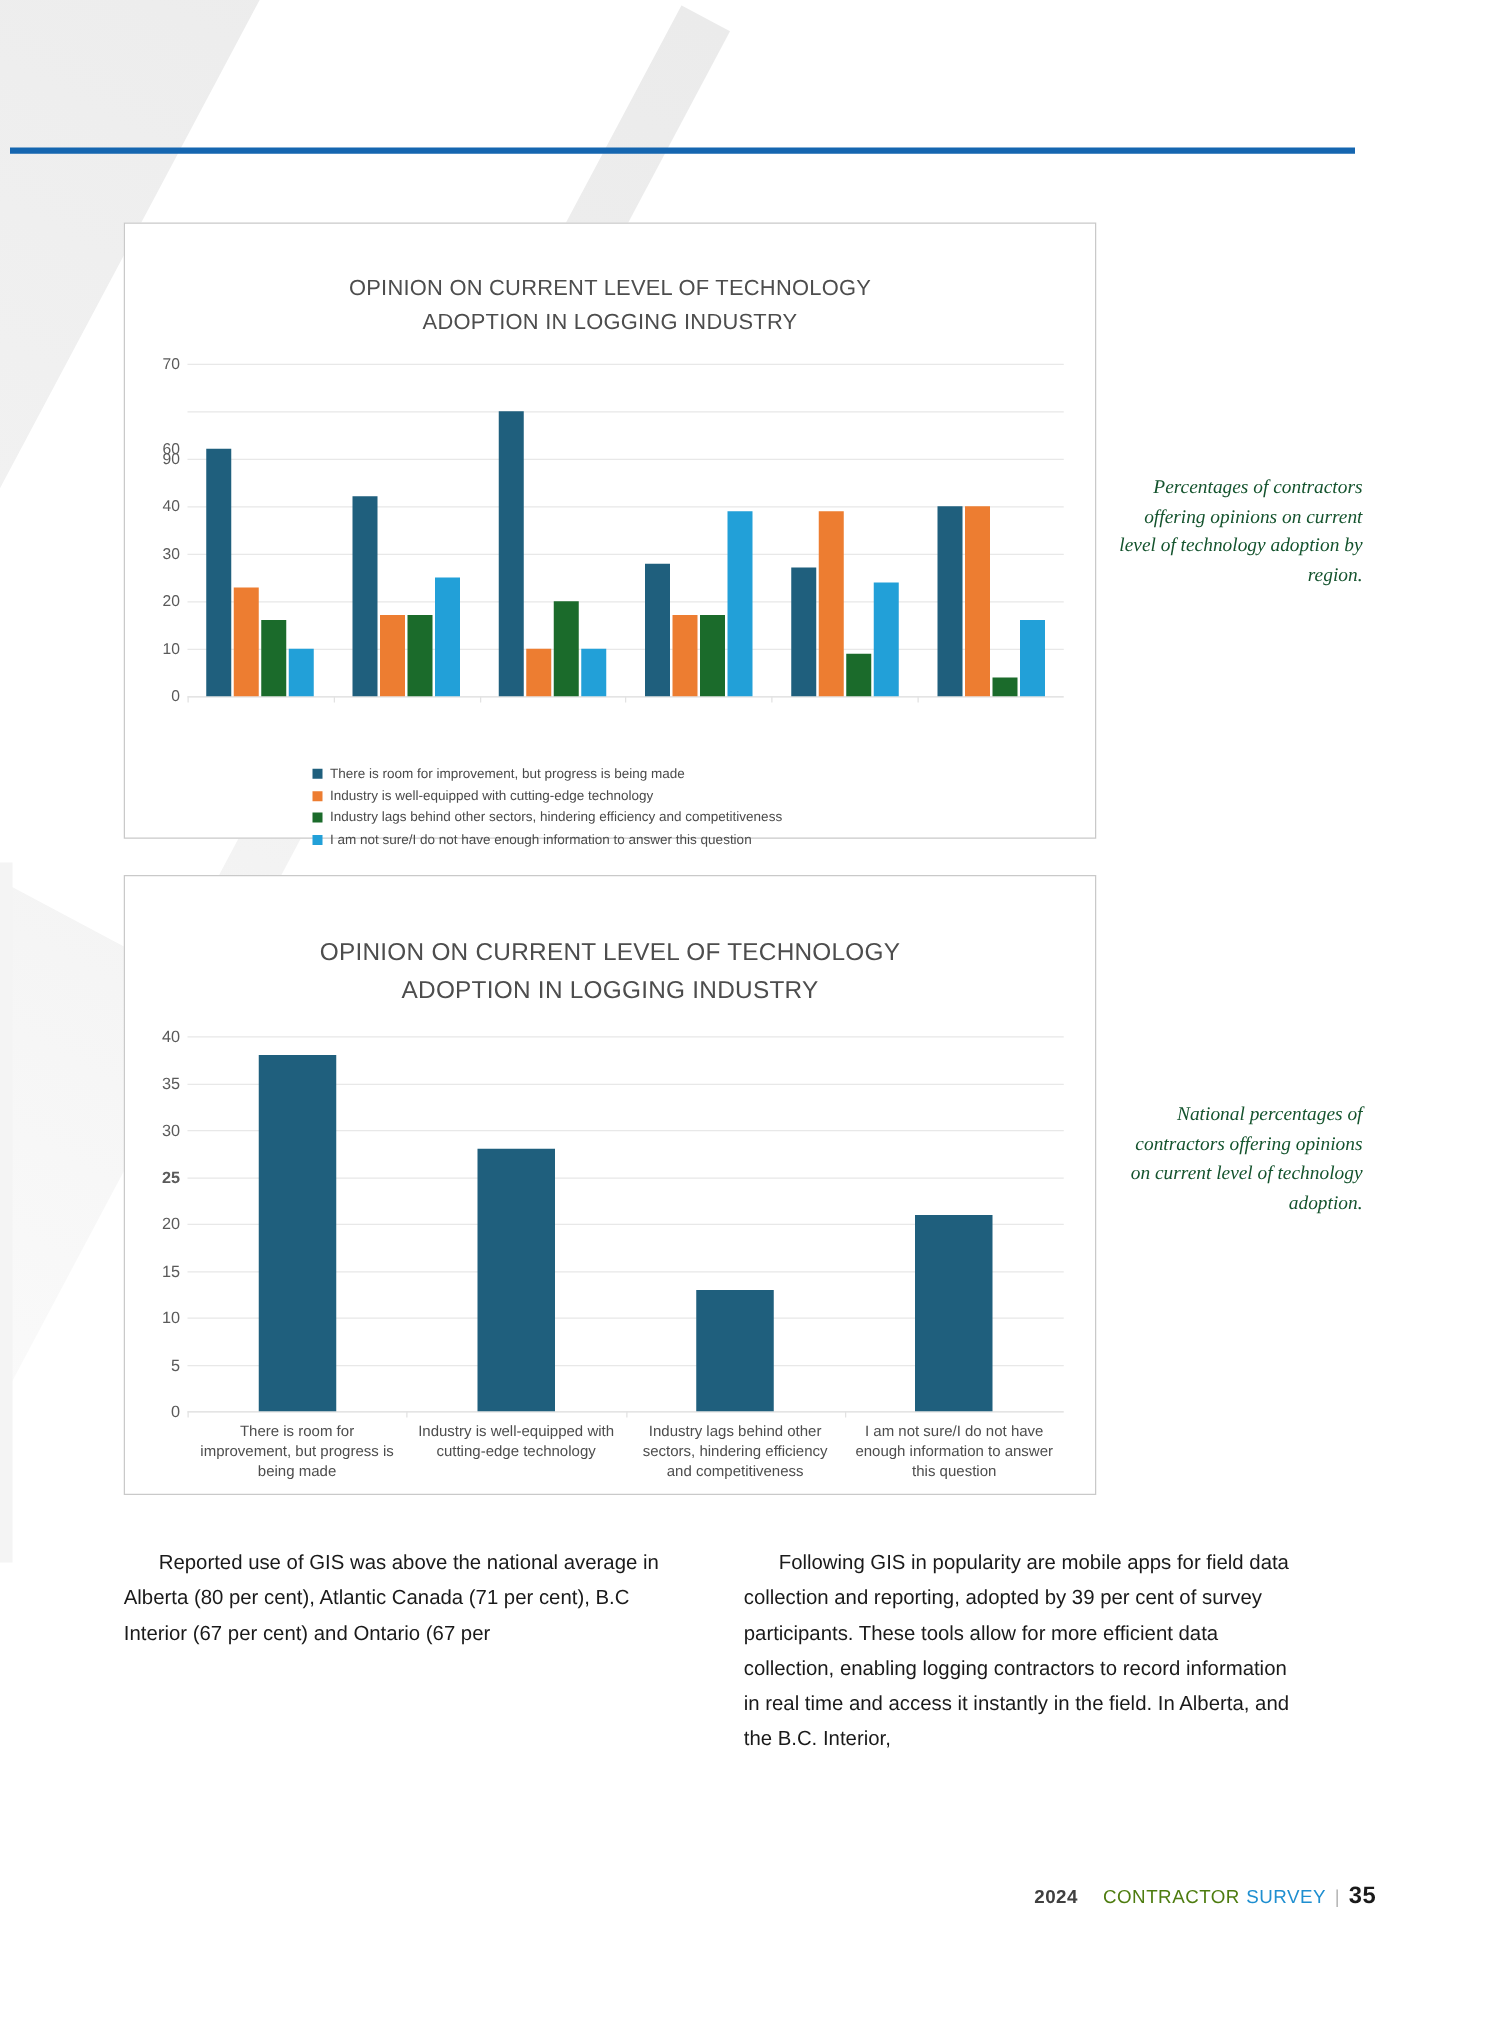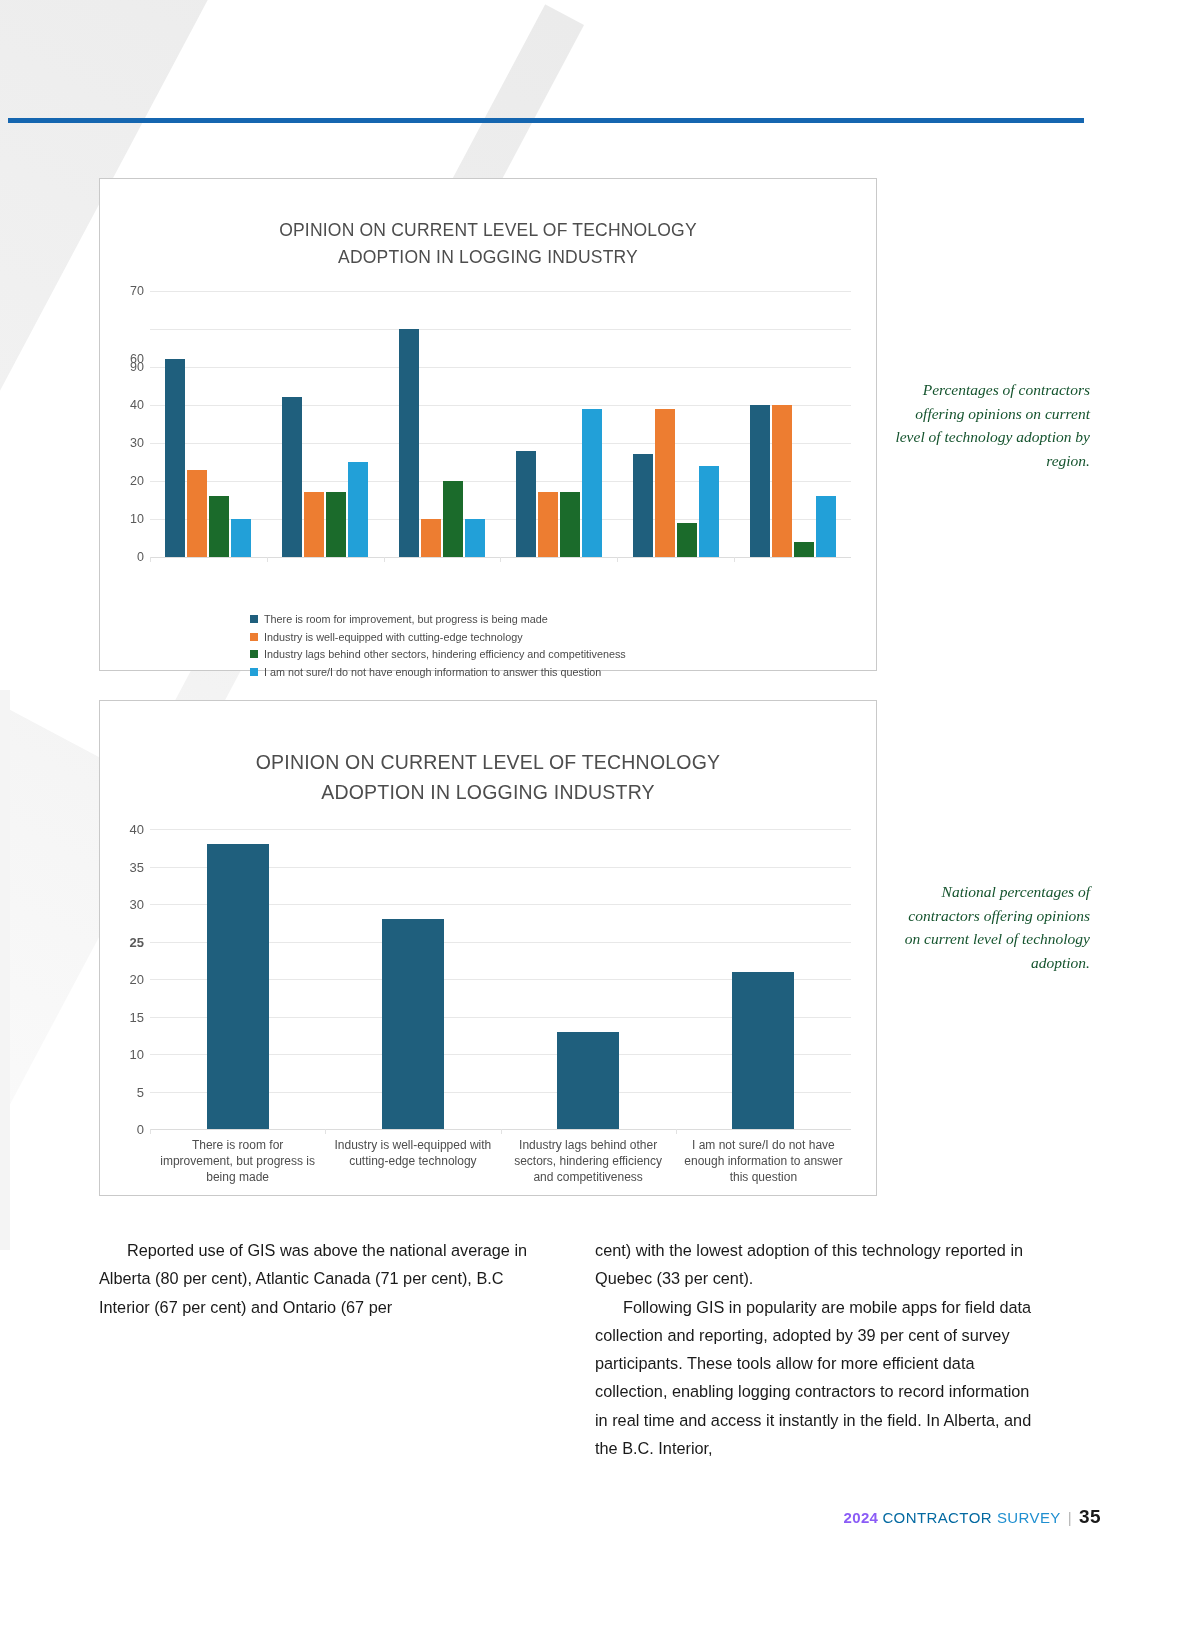--- a/index.html
+++ b/index.html
@@ -91,22 +91,22 @@
   #col-left{left:99px;top:1236px;}
   #col-right{left:595px;top:1236px;}
   .body-col p{margin:0;}
   .body-col p.indent{text-indent:28px;}
 
   
   .footer{
     position:absolute;right:99px;top:1506px;z-index:3;
     display:flex;align-items:baseline;font-size:15px;letter-spacing:.4px;
   }
-  .f-year{font-weight:bold;color:#8b5cf6;}
-  .f-contractor{color:#0369a1;margin-left:4px;}
+  .f-year{font-weight:bold;color:#404040;}
+  .f-contractor{color:#4d7c0f;margin-left:20px;}
   .f-survey{color:#1f8fd0;margin-left:5px;}
   .f-divider{color:#b5b5b5;margin:0 7px;}
   .f-page{font-weight:bold;font-size:19px;color:#1a1a1a;}
 </style>
 </head>
 <body>
 
 <div class="deco-wrap">
   <div class="deco-diag"></div>
   <div class="deco-diag2"></div>
@@ -264,21 +264,20 @@
   </div>
 </div>
 
 <div class="caption" id="caption1">Percentages of contractors offering opinions on current level of technology adoption by region.</div>
 <div class="caption" id="caption2">National percentages of contractors offering opinions on current level of technology adoption.</div>
 
 <div class="body-col" id="col-left">
   <p class="indent">Reported use of GIS was above the national average in Alberta (80 per cent), Atlantic Canada (71 per cent), B.C Interior (67 per cent) and Ontario (67 per</p>
 </div>
 <div class="body-col" id="col-right">
-  <p>cent) with the lowest adoption of this technology reported in Quebec (33 per cent).</p>
   <p class="indent">Following GIS in popularity are mobile apps for field data collection and reporting, adopted by 39 per cent of survey participants. These tools allow for more efficient data collection, enabling logging contractors to record information in real time and access it instantly in the field. In Alberta, and the B.C. Interior,</p>
 </div>
 
 <div class="footer">
   <span class="f-year">2024</span>
   <span class="f-contractor">CONTRACTOR</span>
   <span class="f-survey">SURVEY</span>
   <span class="f-divider">|</span>
   <span class="f-page">35</span>
 </div>

